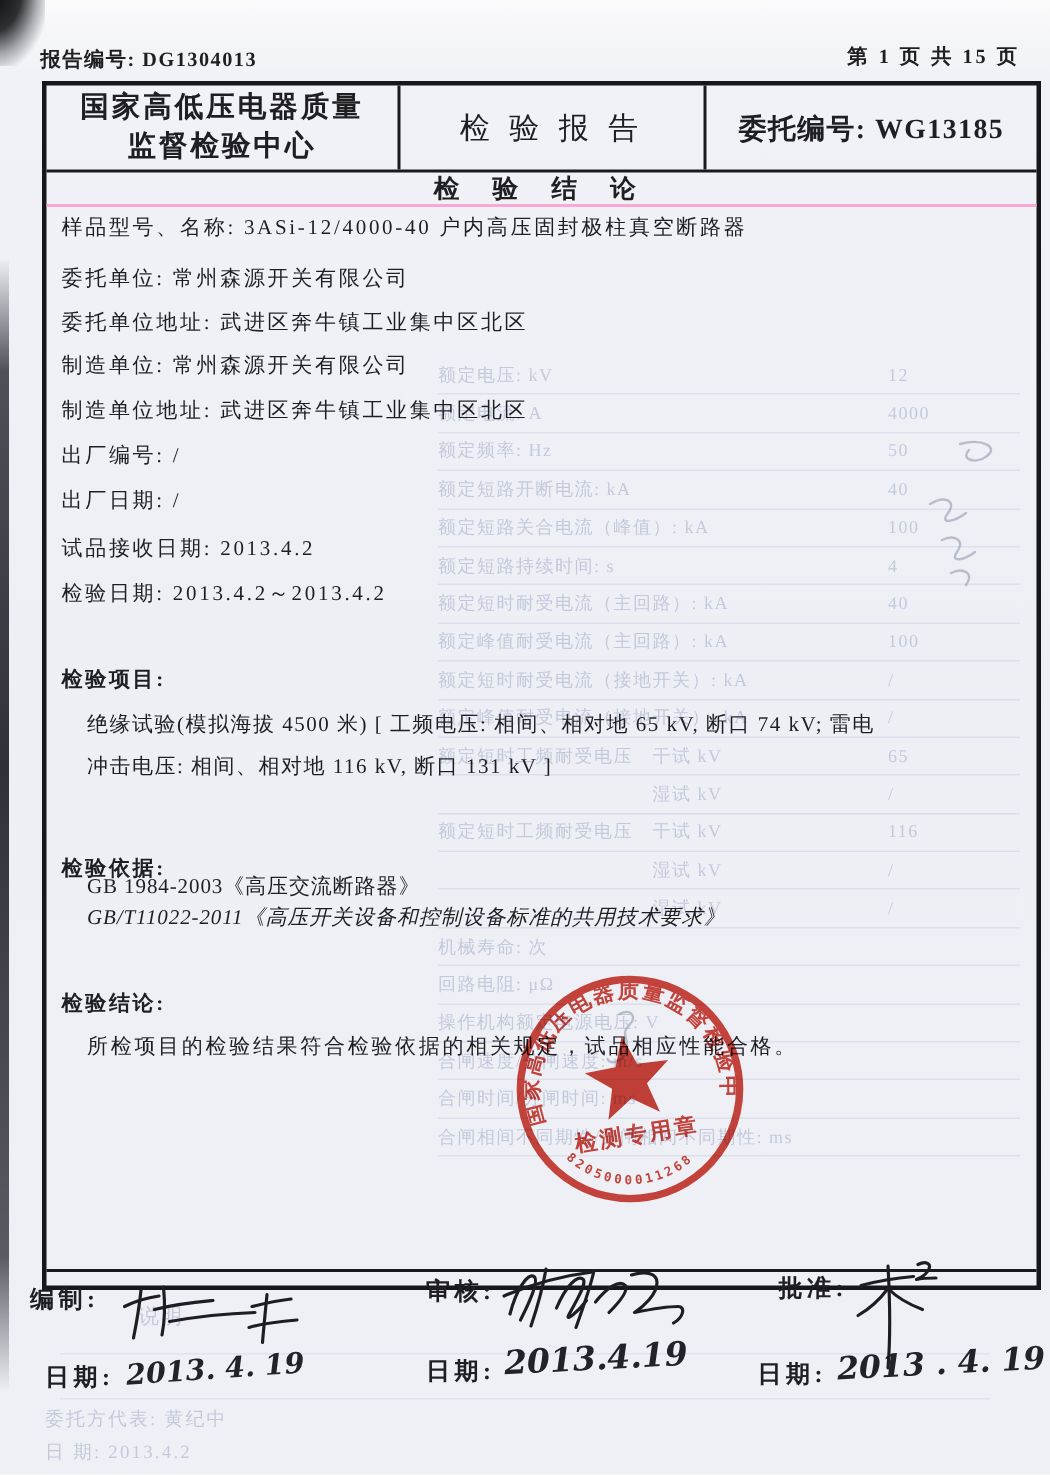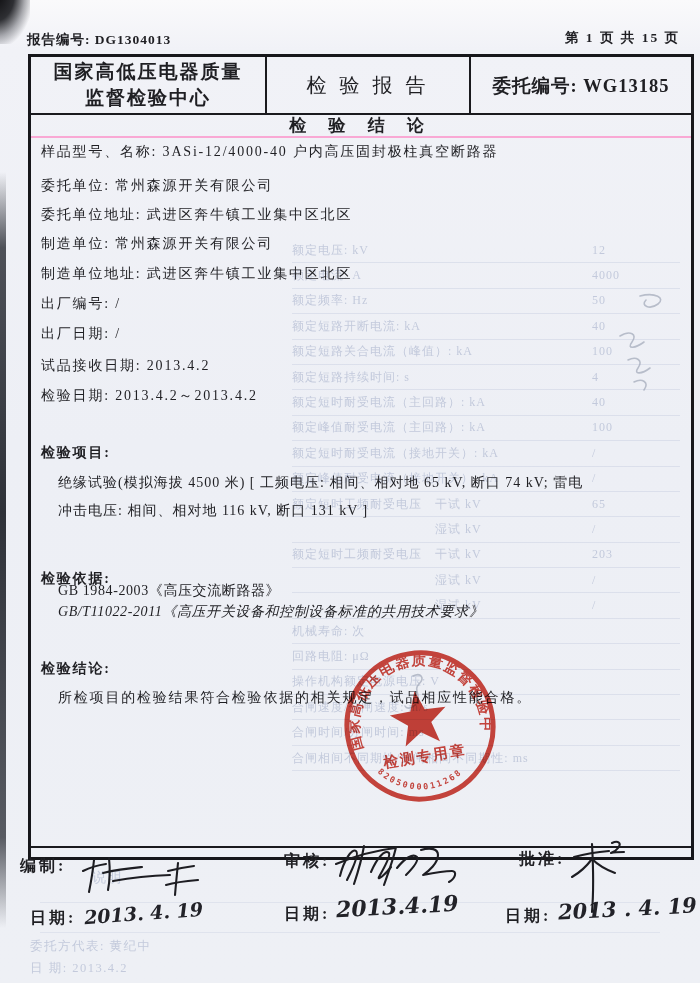--- a/index.html
+++ b/index.html
@@ -133,21 +133,21 @@
       <span class="gv">65</span>
     </div>
 
     <div class="ghost-row">
       <span class="gl">　　　　　　　　　　　湿试 kV</span>
       <span class="gv">/</span>
     </div>
 
     <div class="ghost-row">
       <span class="gl">额定短时工频耐受电压　干试 kV</span>
-      <span class="gv">203</span>
+      <span class="gv">116</span>
     </div>
 
     <div class="ghost-row">
       <span class="gl">　　　　　　　　　　　湿试 kV</span>
       <span class="gv">/</span>
     </div>
 
 
     <div class="ghost-row">
       <span class="gl">　　　　　　　　　　　湿试 kV</span>

